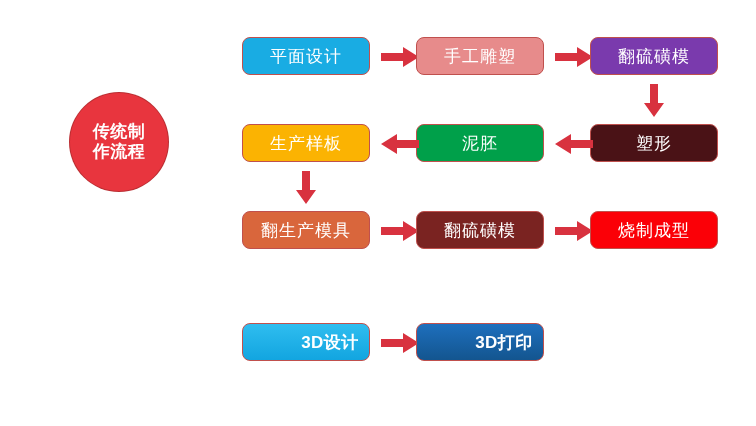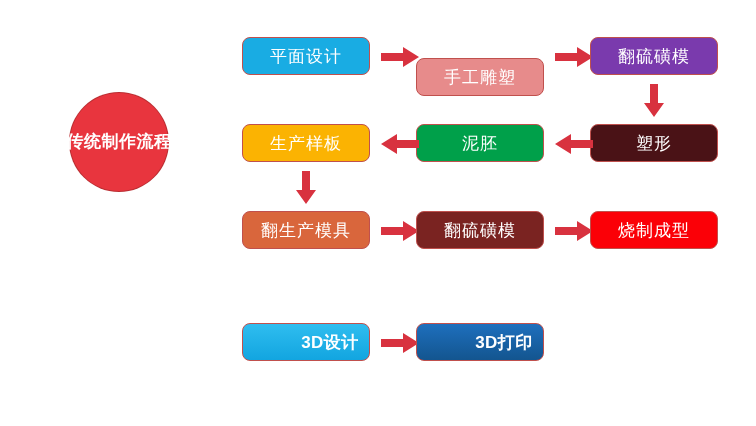--- a/index.html
+++ b/index.html
@@ -21,21 +21,21 @@
     height: 426px;
   }
 
   
   .circle {
     position: absolute;
     width: 100px;
     height: 100px;
     border-radius: 50%;
     display: flex;
-    flex-direction: row;
+    flex-direction: column;
     align-items: center;
     justify-content: center;
     color: #ffffff;
     font-weight: bold;
     font-size: 17px;
     line-height: 1.16;
     letter-spacing: 0.5px;
     text-align: center;
     box-sizing: border-box;
     border: 1px solid rgba(150,40,40,0.55);
@@ -93,21 +93,21 @@
   <div class="pbox" style="left:242px; top:37px; background:#19ACE3;">
     <span>平面设计</span>
   </div>
 
   <div class="arrow" style="left:381px; top:47px;">
     <svg width="38" height="20" viewBox="0 0 38 20">
       <polygon points="0,6 22,6 22,0 38,10 22,20 22,14 0,14" fill="#D8323F"></polygon>
     </svg>
   </div>
 
-  <div class="pbox" style="left:416px; top:37px; background:#E78B8B;margin-top:21px;">
+  <div class="pbox" style="left:416px; top:37px; background:#E78B8B;">
     <span>手工雕塑</span>
   </div>
 
   <div class="arrow" style="left:555px; top:47px;">
     <svg width="38" height="20" viewBox="0 0 38 20">
       <polygon points="0,6 22,6 22,0 38,10 22,20 22,14 0,14" fill="#D8323F"></polygon>
     </svg>
   </div>
 
   <div class="pbox" style="left:590px; top:37px; background:#7A3AAD;">

